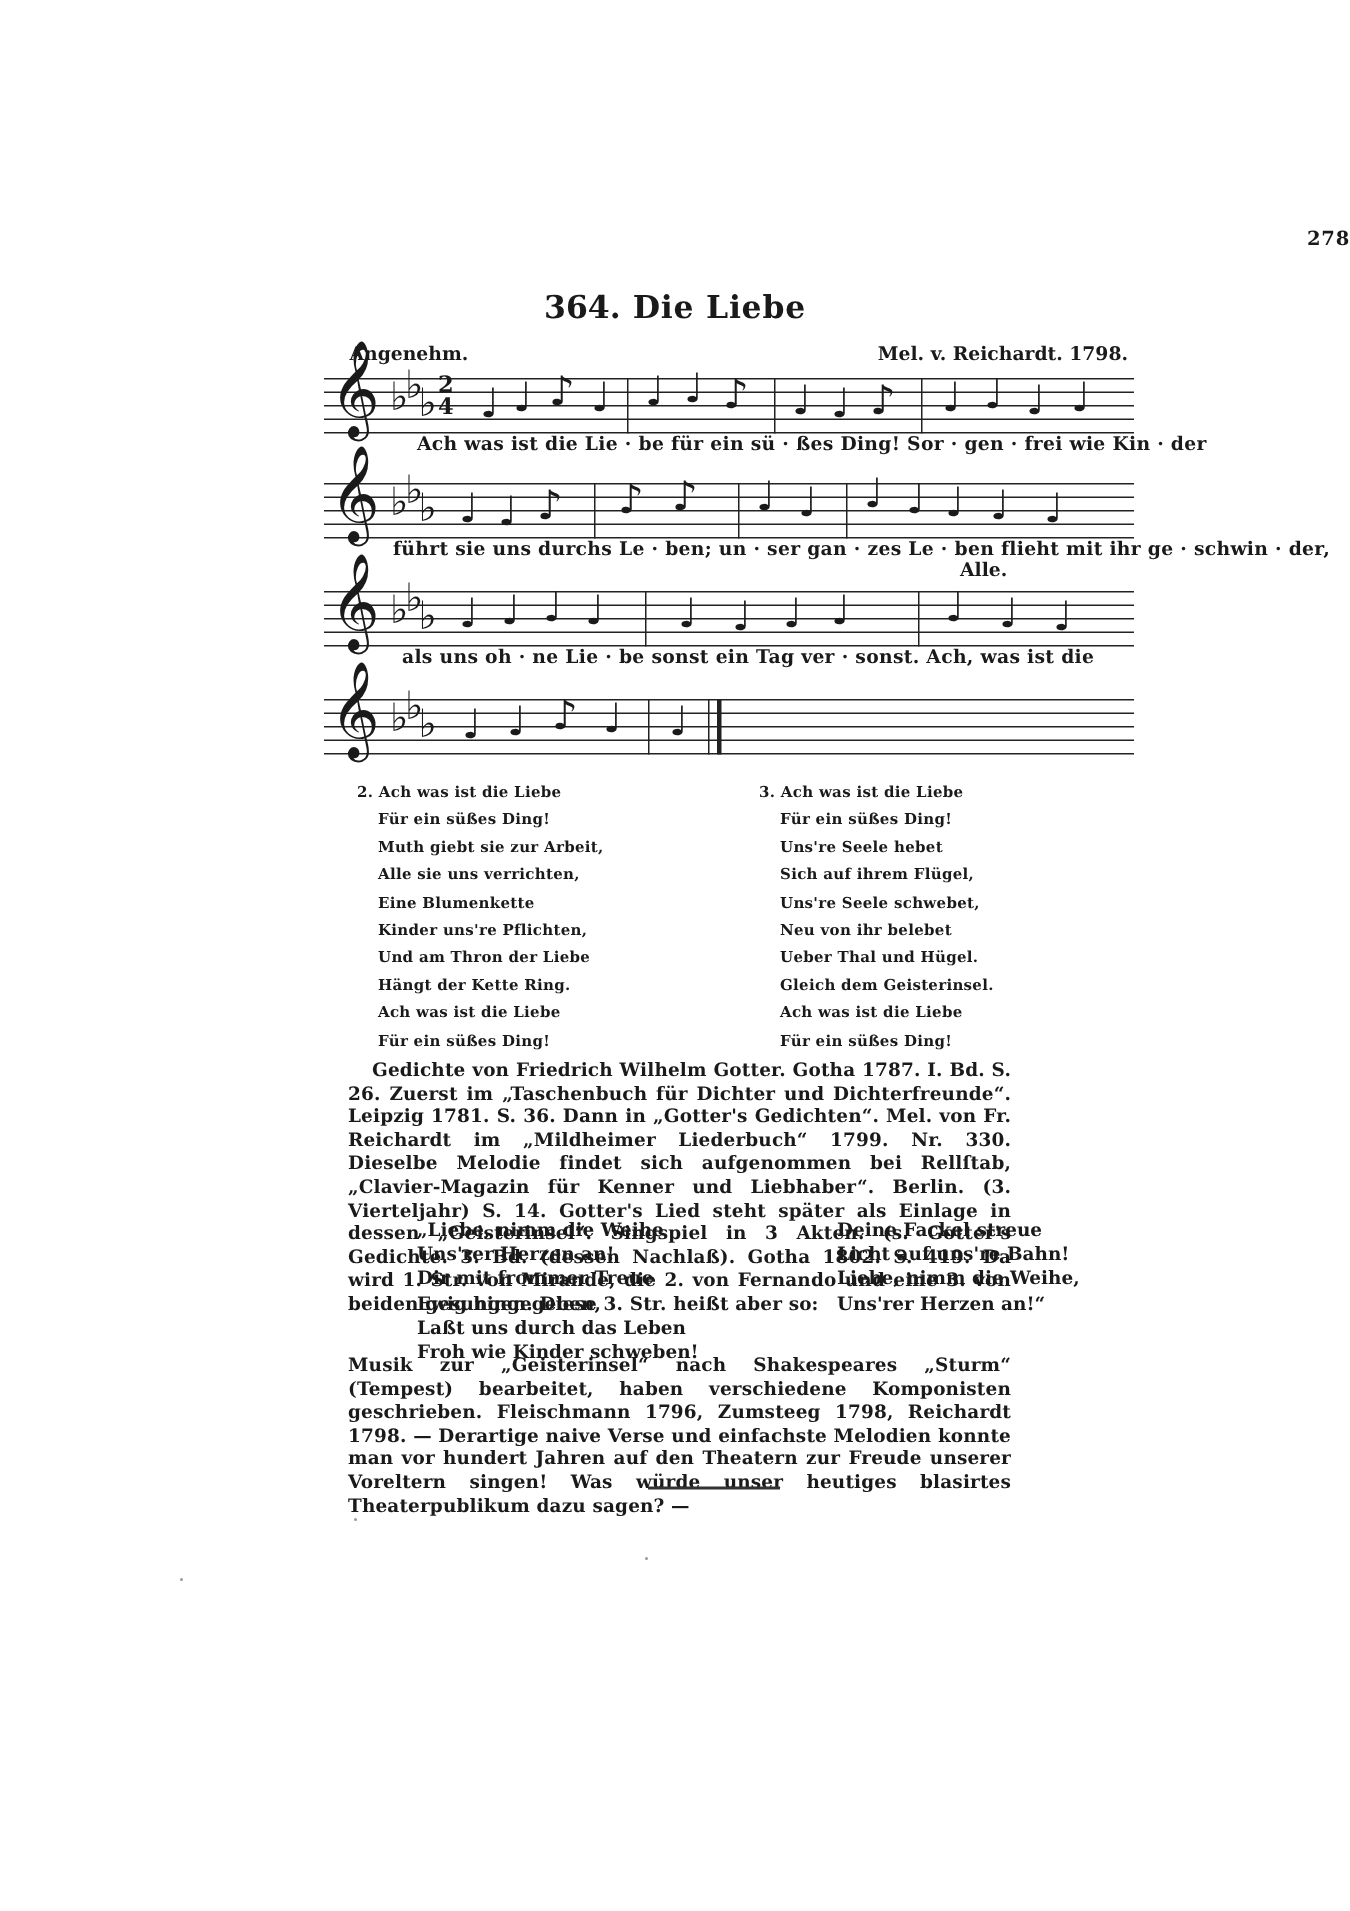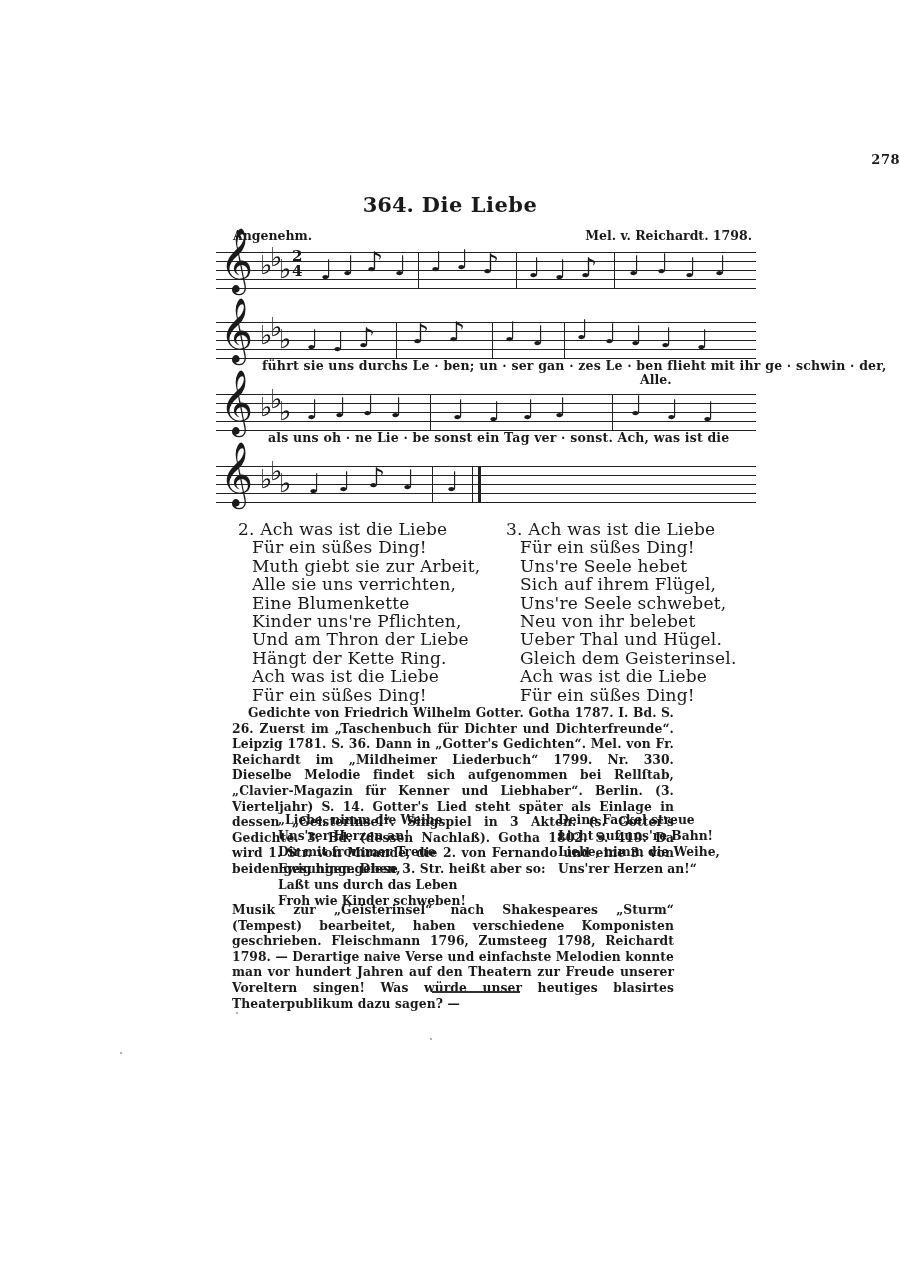--- a/index.html
+++ b/index.html
@@ -135,22 +135,22 @@
   }
   
   .verses {
     position: absolute;
     top: 520px;
     left: 0;
     width: 900px;
   }
   .verse {
     position: absolute;
-    font-size: 17px;
-    font-weight: normal;
+    font-size: 10px;
+    font-weight: bold;
     line-height: 18.4px;
     letter-spacing: 0.2px;
   }
   .verse .first-line { margin-left: -14px; }
   .verse.v2 { left: 252px; }
   .verse.v3 { left: 520px; }
   
   .note-para {
     position: absolute;
     font-size: 12.3px;
@@ -235,20 +235,21 @@
       <div class="note" style="left:312px; top:6px;">♩</div>
       <div class="note" style="left:338px; top:8px;">♩</div>
       <div class="note" style="left:364px; top:6px;">♪</div>
       <div class="barline" style="left:398px;"></div>
       <div class="note" style="left:412px; top:4px;">♩</div>
       <div class="note" style="left:440px; top:2px;">♩</div>
       <div class="note" style="left:468px; top:6px;">♩</div>
       <div class="note" style="left:498px; top:4px;">♩</div>
     </div>
   </div>
+  <div class="lyric-line" style="top:288px; left:278px;">Ach was ist die Lie · be für ein sü · ßes Ding! Sor · gen · frei wie Kin · der</div>
 
   <div class="staff-block" style="top:318px;">
     <div class="staff">
       <div class="line"></div>
         <div class="line"></div>
         <div class="line"></div>
         <div class="line"></div>
         <div class="line"></div>
       <div class="clef">𝄞</div>
       <div class="keysig" style="left:44px; top:4px;">♭</div>

